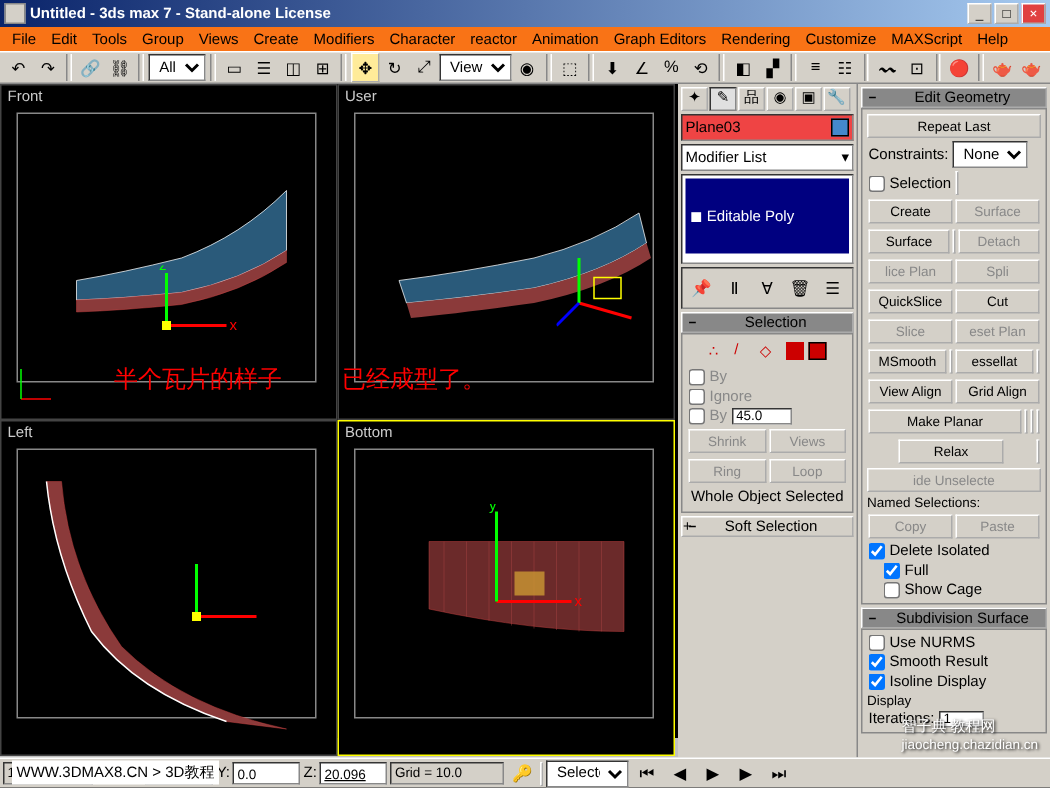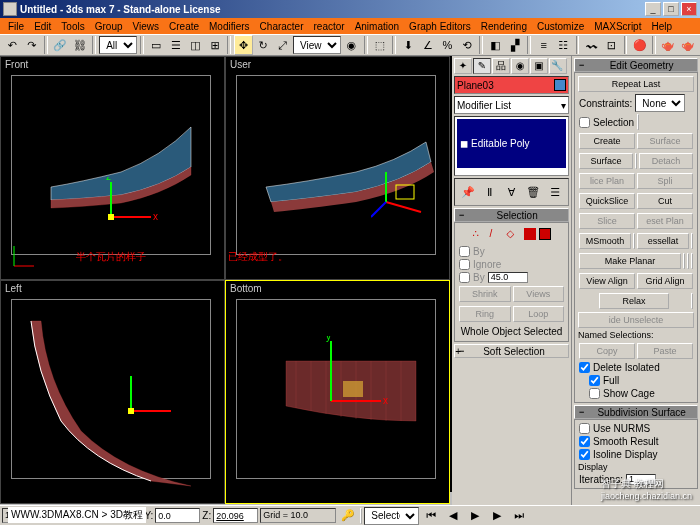--- a/index.html
+++ b/index.html
@@ -15,21 +15,21 @@
 .toolbar{background:#d4d0c8;height:22px;display:flex;align-items:center;padding:0 3px;gap:1px;border-top:1px solid #fff;border-bottom:1px solid #888}
 .tbtn{width:20px;height:20px;border:1px solid transparent;display:flex;align-items:center;justify-content:center;font-size:11px}
 .tbtn.raised{border:1px outset #fff}
 .tsep{width:4px;height:18px;border-left:1px solid #888;border-right:1px solid #fff;margin:0 2px}
 .tselect{height:18px;border:1px inset #888;background:#fff;padding:0 2px;font-size:10px}
 .viewports{display:flex;flex-wrap:wrap;width:452px;height:436px;background:#000}
 .vp{width:225px;height:224px;background:#000;border:1px solid #444;position:relative}
 .vp.active{border:1px solid #ffff00}
 .vp-label{position:absolute;top:2px;left:4px;color:#ccc;font-size:10px}
 .vp-frame{position:absolute;border:1px solid #888}
-.redtext{position:absolute;color:#f00;font-size:10px;font-family:Liberation Mono, monospace}
+.redtext{position:absolute;color:#f00;font-size:16px;font-family:Liberation Mono, monospace}
 .cmdpanel{position:absolute;right:0;top:56px;width:248px;height:449px;background:#d4d0c8;display:flex}
 .cmdleft{width:120px;border-right:1px solid #888}
 .cmdright{width:128px;overflow:hidden}
 .panel-tabs{height:18px;display:flex;padding:2px;gap:1px}
 .ptab{width:18px;height:16px;border:1px outset #fff;font-size:10px;text-align:center;line-height:14px}
 .ptab.sel{border:1px inset #888;background:#e0e0e0}
 .dd{height:18px;border:1px inset #888;background:#fff;margin:2px;padding:1px 2px;font-size:10px;display:flex;justify-content:space-between;align-items:center}
 .dd.yel{background:#ef4444}
 .stack{background:#fff;border:1px inset #888;margin:2px;height:60px;padding:2px;font-size:10px}
 .stack-item{background:#000080;color:#fff;padding:19px 3px}
@@ -306,28 +306,28 @@
           <div class="btn dis">Slice</div>
           <div class="btn dis">eset Plan</div>
         </div>
       <div class="btnrow">
           <div class="btn">MSmooth</div>
           <span class="btn" style="width:12px;flex:0">□</span>
           <div class="btn">essellat</div>
           <span class="btn" style="width:12px;flex:0">□</span>
         </div>
       <div class="btnrow">
+          <div class="btn">View Align</div>
+          <div class="btn">Grid Align</div>
+        </div>
+      <div class="btnrow">
           <div class="btn">Make Planar</div>
           <div class="btn" style="flex:0;width:16px">X</div>
           <div class="btn" style="flex:0;width:16px">Y</div>
           <div class="btn" style="flex:0;width:16px">Z</div>
-        </div>
-      <div class="btnrow">
-          <div class="btn">View Align</div>
-          <div class="btn">Grid Align</div>
         </div>
       <div class="btnrow">
           <div class="btn" style="margin:0 20px">Relax</div>
           <span class="btn" style="width:12px;flex:0">□</span>
         </div>
       <div class="btn dis" style="margin:1px">ide Unselecte</div>
       <div style="font-size:9px;padding:1px">Named Selections:</div>
       <div class="btnrow">
           <div class="btn dis">Copy</div>
           <div class="btn dis">Paste</div>

